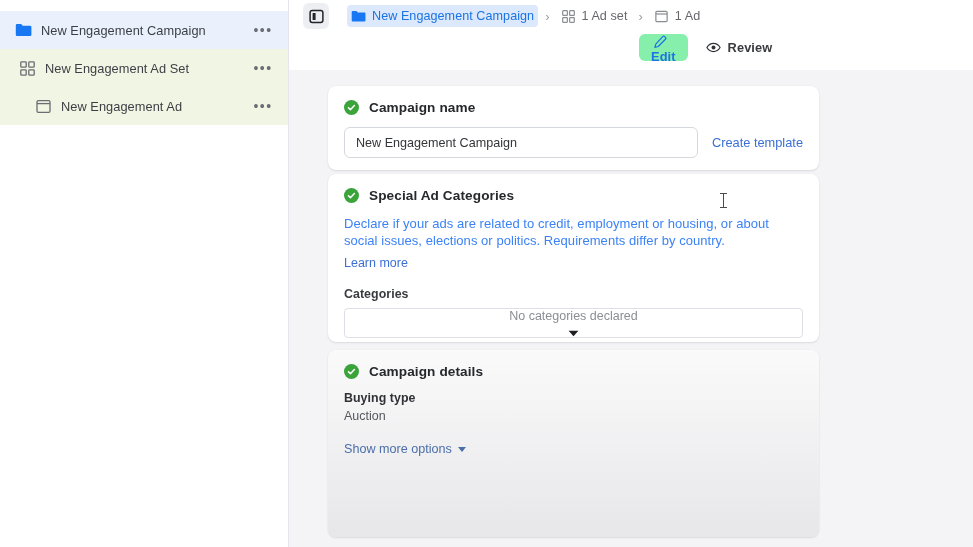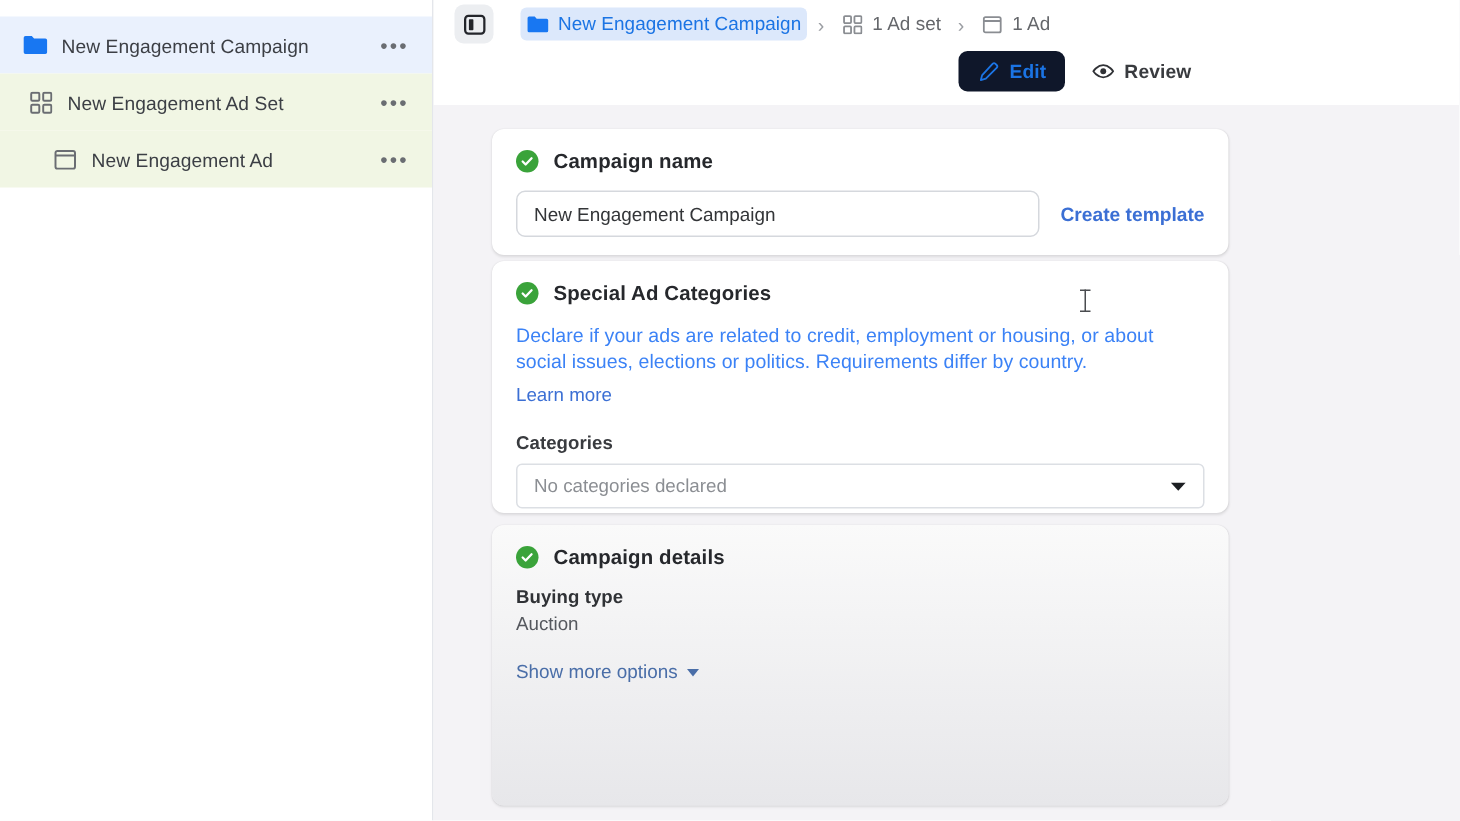--- a/index.html
+++ b/index.html
@@ -157,21 +157,21 @@
 
   .mode-tab {
     display: flex;
     align-items: center;
     height: 27px;
     border-radius: 6px;
     padding: 0 12px;
     cursor: pointer;
     white-space: nowrap;
   }
-  .mode-tab.selected { background: #0f172a; }
+  .mode-tab.selected { background: #86efac; flex-direction: column; }
 
   .mode-tab .ic {
     width: 15px;
     height: 15px;
     margin-right: 7px;
     display: flex;
     align-items: center;
     justify-content: center;
     flex: 0 0 15px;
   }
@@ -243,21 +243,20 @@
     padding: 0 11px;
     outline: none;
   }
 
   #create-template {
     margin-left: 14px;
     font-size: 12.8px;
     color: #3b6fd4;
     cursor: pointer;
     white-space: nowrap;
-    font-weight: bold;
   }
 
   .caret-cursor {
     position: absolute;
     left: 434px;
     top: 123px;
     width: 1px;
     height: 15px;
     background: #4a4c50;
     pointer-events: none;
@@ -302,20 +301,21 @@
     margin-top: 7px;
     width: 459px;
     height: 30px;
     border: 1px solid #dcdfe4;
     border-radius: 4px;
     background: #ffffff;
     display: flex;
     align-items: center;
     padding: 0 11px;
     cursor: pointer;
+    flex-direction: column;
   }
   .select-value { flex: 1 1 auto; font-size: 12.5px; color: #8b8e93; }
 
   
   .detail-label {
     font-size: 12.4px;
     font-weight: bold;
     color: #303236;
     display: flex;
     align-items: center;

